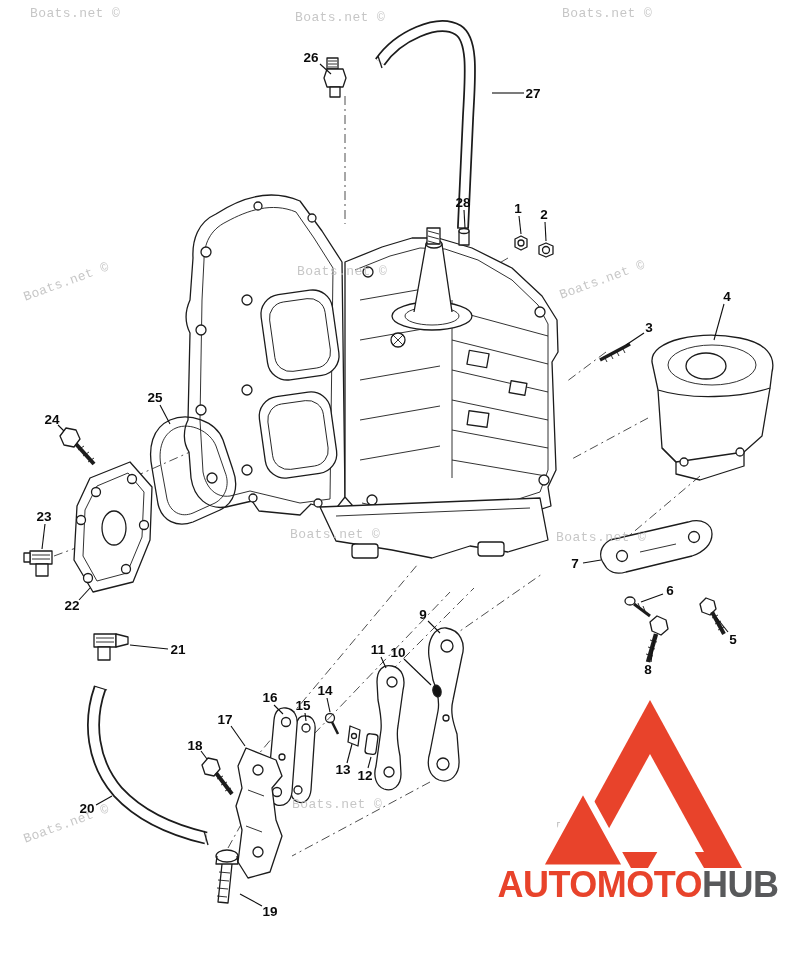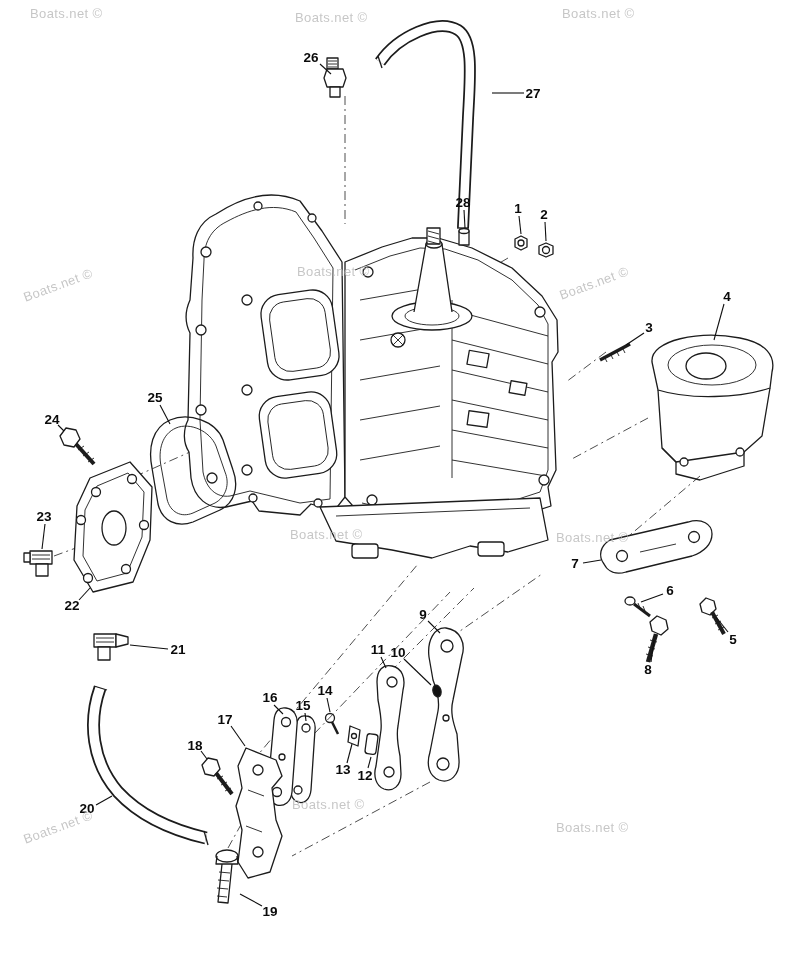--- a/index.html
+++ b/index.html
@@ -5,21 +5,21 @@
   * { margin:0; padding:0; box-sizing:border-box; }
   html,body { width:800px; height:954px; }
   body {
     background:#ffffff;
     font-family:"Liberation Sans", sans-serif;
     position:relative;
     overflow:hidden;
   }
   #canvas { position:absolute; left:0; top:0; width:800px; height:954px; }
   #diagram-svg { position:absolute; left:0; top:0; z-index:2; }
-  #watermark-layer { position:absolute; left:0; top:0; width:800px; height:954px; z-index:5; pointer-events:none; }
+  #watermark-layer { position:absolute; left:0; top:0; width:800px; height:954px; z-index:5; pointer-events:none;font-family:Liberation Mono, monospace; }
   .watermark {
     position:absolute;
     font-size:13px;
     letter-spacing:0.4px;
     white-space:nowrap;
     transform-origin:left center;
     opacity:0.85;
   }
   #logo { position:absolute; left:478px; top:690px; width:320px; height:230px; z-index:6; }
   #logo-svg { position:absolute; left:0; top:0; }
@@ -377,14 +377,25 @@
       <div class="watermark" style="left: 24px; top: 290px; color: rgb(189, 189, 189); transform: rotate(-20deg);">Boats.net ©</div>
       <div class="watermark" style="left: 297px; top: 264px; color: rgb(189, 189, 189); transform: rotate(0deg);">Boats.net ©</div>
       <div class="watermark" style="left: 560px; top: 288px; color: rgb(189, 189, 189); transform: rotate(-20deg);">Boats.net ©</div>
       <div class="watermark" style="left: 290px; top: 527px; color: rgb(189, 189, 189); transform: rotate(0deg);">Boats.net ©</div>
       <div class="watermark" style="left: 556px; top: 530px; color: rgb(189, 189, 189); transform: rotate(0deg);">Boats.net ©</div>
       <div class="watermark" style="left: 24px; top: 832px; color: rgb(189, 189, 189); transform: rotate(-20deg);">Boats.net ©</div>
       <div class="watermark" style="left: 292px; top: 797px; color: rgb(189, 189, 189); transform: rotate(0deg);">Boats.net ©</div>
       <div class="watermark" style="left: 556px; top: 820px; color: rgb(189, 189, 189); transform: rotate(0deg);">Boats.net ©</div>
     </div>
 
+  <div id="logo">
+    <svg id="logo-svg" width="320" height="230" viewBox="0 0 320 230" xmlns="http://www.w3.org/2000/svg">
+      <polygon points="172,10 264,178 80,178" fill="#e8432b"></polygon>
+      <polygon fill="#ffffff" points="172,64 226,162 118,162"></polygon>
+      <polygon fill="#ffffff" points="170,178 198,130 226,178"></polygon>
+      <polygon stroke="#ffffff" stroke-width="7" points="105,98 149,178 61,178" fill="#e8432b"></polygon>
+    </svg>
+    <div id="logo-text">
+      <span id="logo-text-primary" style="color: rgb(232, 67, 43);">AUTOMOTO</span><span id="logo-text-secondary" style="color: rgb(88, 89, 91);">HUB</span>
+    </div>
+  </div>
 
 </div>
 
 </body></html>

